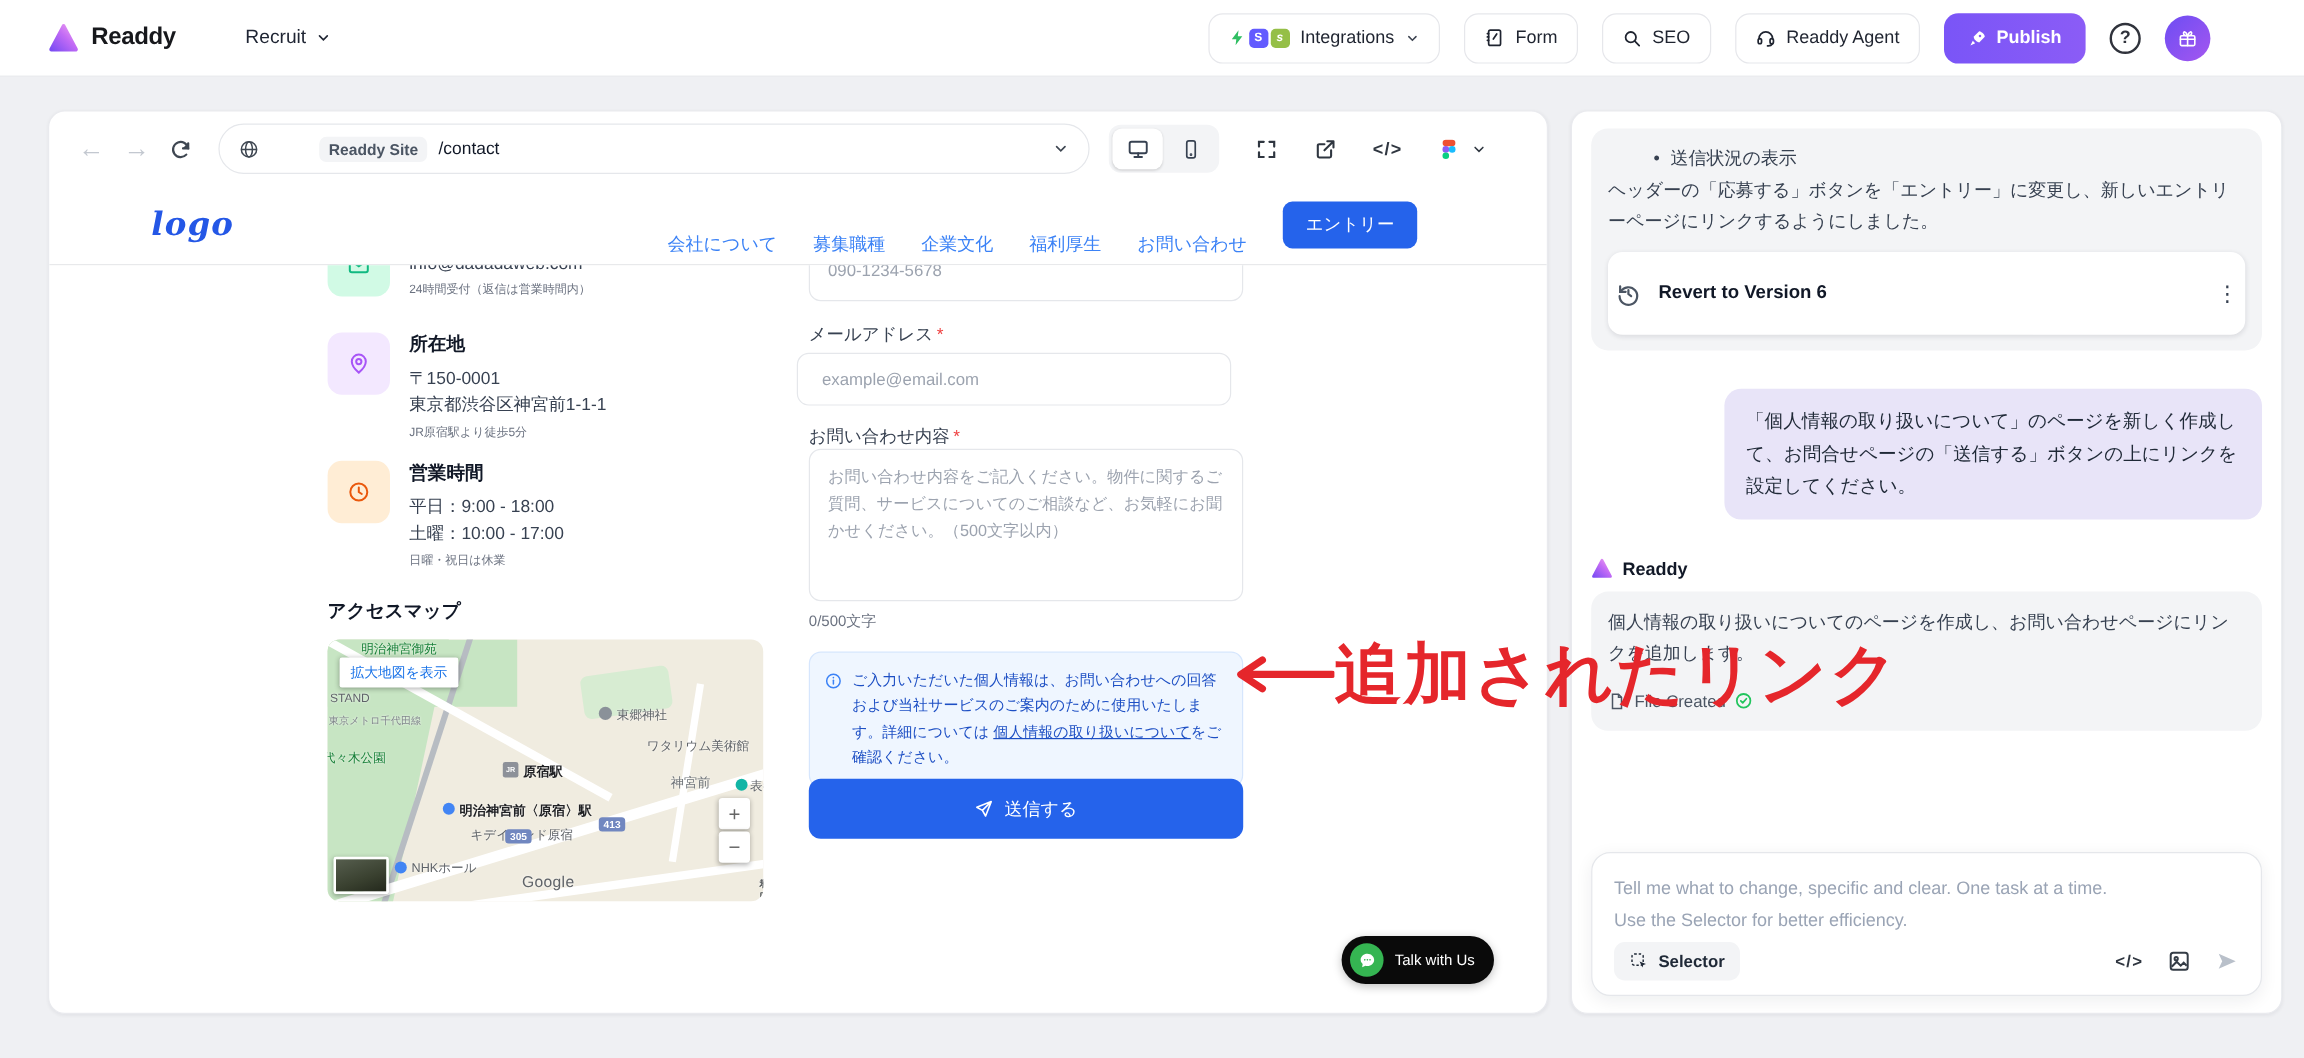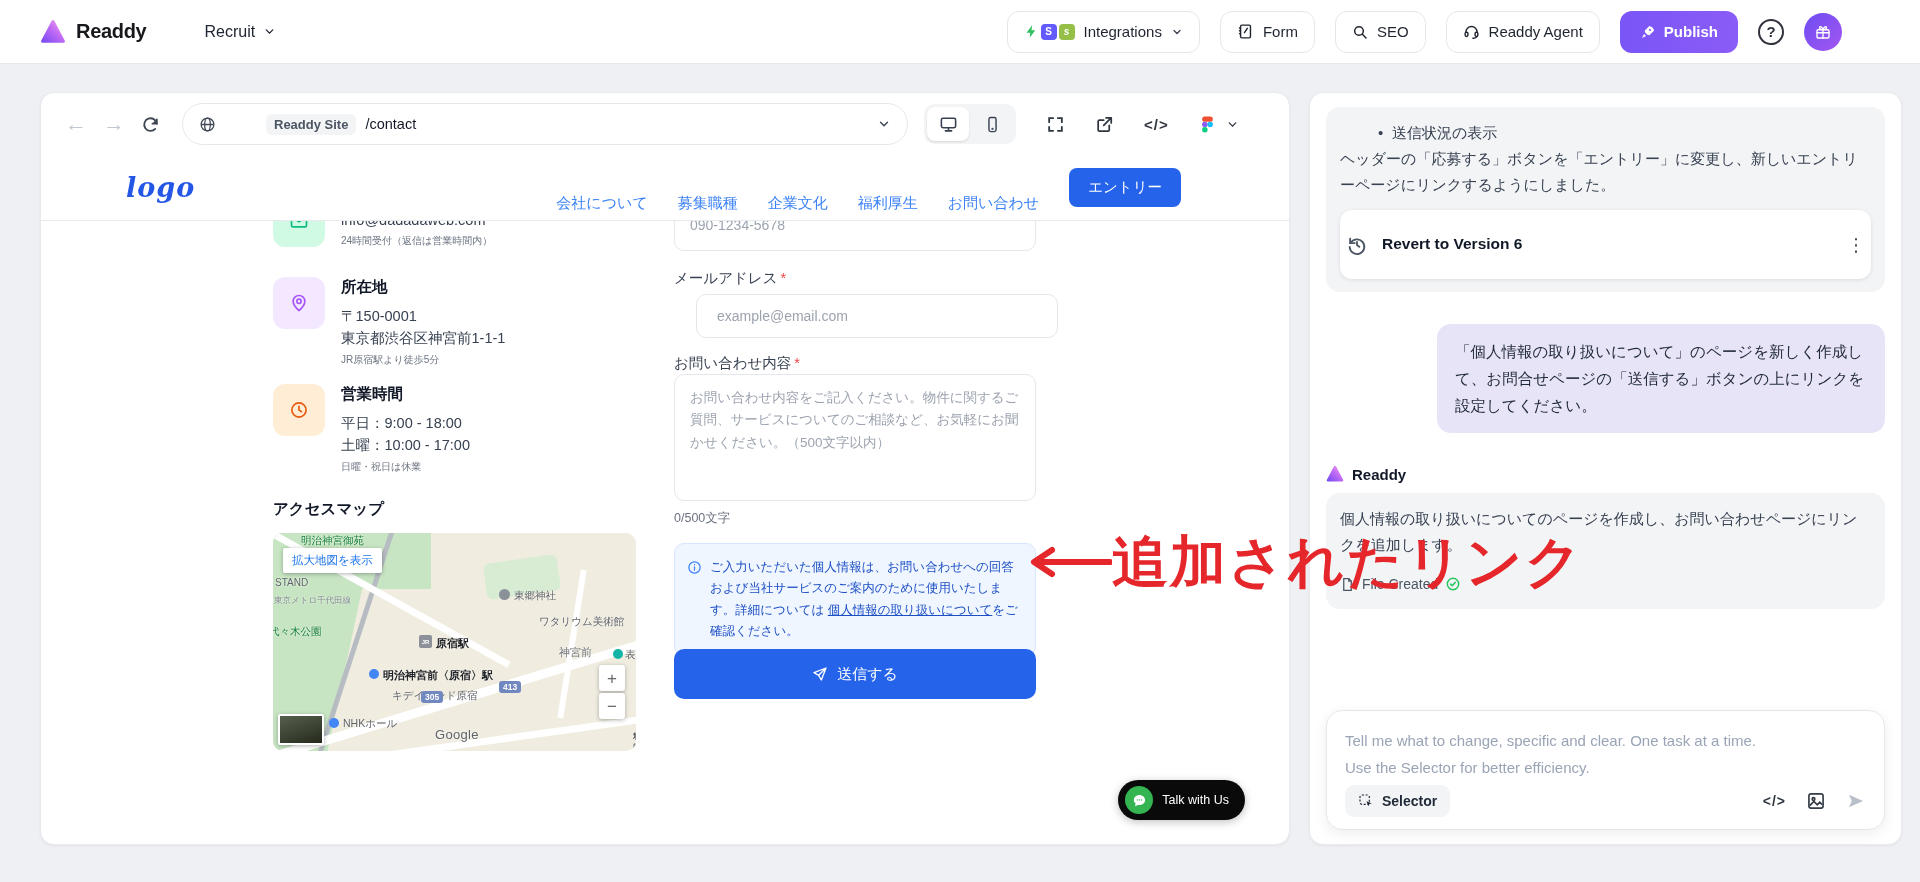--- a/index.html
+++ b/index.html
@@ -355,21 +355,21 @@
           <span>地図データ ©2025 Google</span>
           <span>利用規約</span>
           <span>地図の誤りを報告する</span>
         </div>
       </div>
 
       <input class="f-input" style="left: 633px; top: -22px; height: 52px;" placeholder="090-1234-5678">
       <label class="f-label" style="left:633px;top:48px">
         <span>メールアドレス</span><span class="f-req">*</span>
       </label>
-      <input class="f-input" style="left: 655px; top: 73px; padding-left: 20px;" placeholder="example@email.com">
+      <input class="f-input" style="left: 623px; top: 73px; padding-left: 20px;" placeholder="example@email.com">
       <label class="f-label" style="left:633px;top:133px">
         <span>お問い合わせ内容</span><span class="f-req">*</span>
       </label>
       <textarea class="f-textarea" placeholder="お問い合わせ内容をご記入ください。物件に関するご質問、サービスについてのご相談など、お気軽にお聞かせください。（500文字以内）" style=""></textarea>
       <div class="f-counter">0/500文字</div>
 
       <div class="privacy-box">
         <svg width="15" height="15" viewBox="0 0 24 24" fill="none" stroke="#3b82f6" stroke-width="2" style="flex:none;margin-top:3px">
             <circle cx="12" cy="12" r="9"></circle>
             <path d="M12 11v5" stroke-linecap="round"></path>

